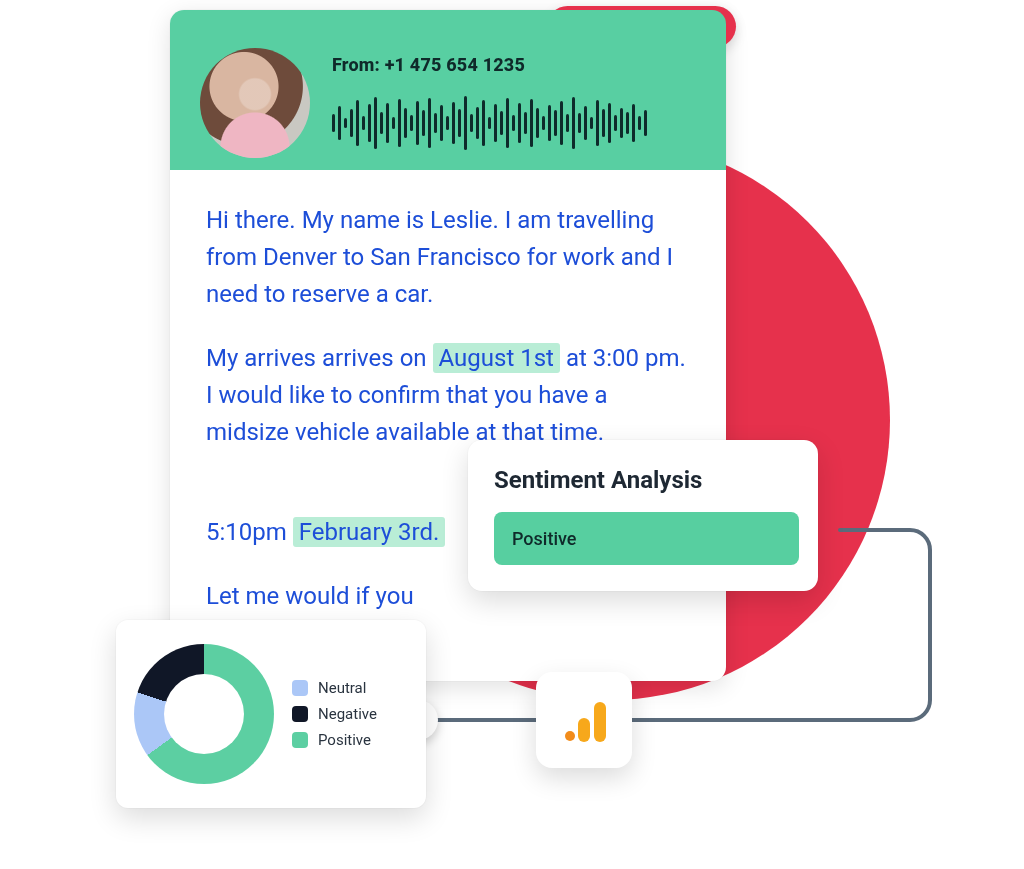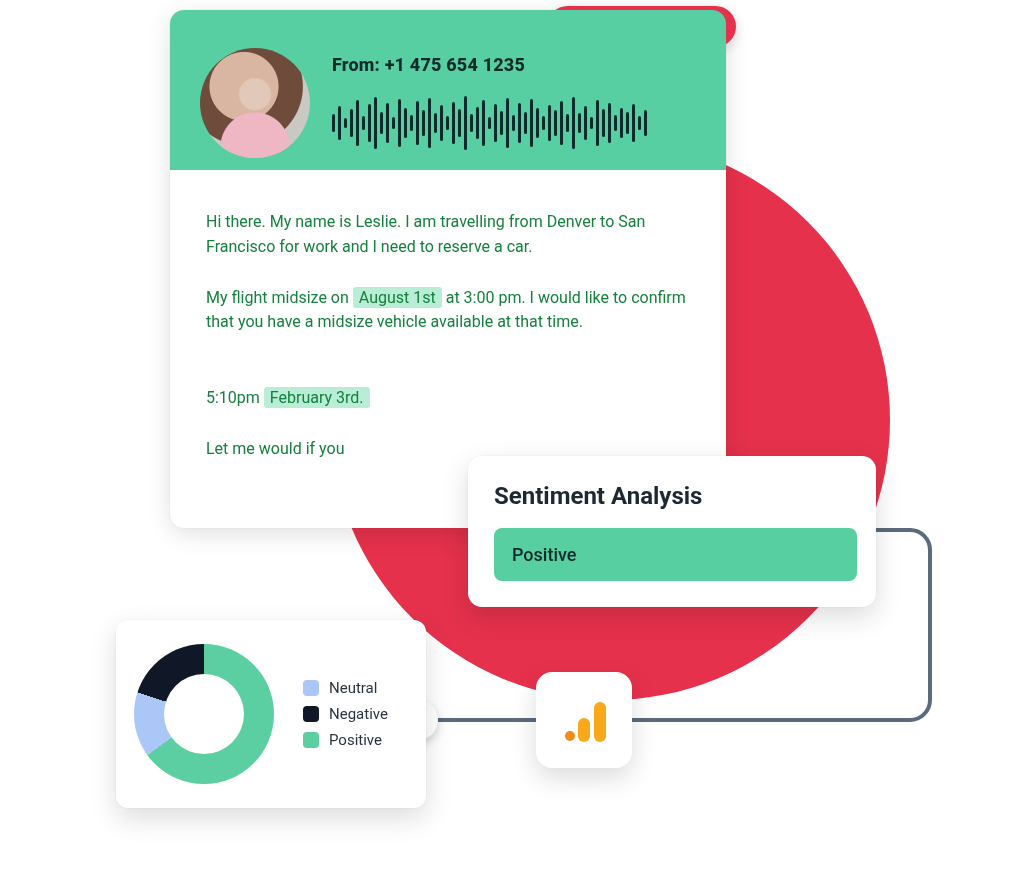--- a/index.html
+++ b/index.html
@@ -86,38 +86,38 @@
     top: -4px;
     background: #e6314c;
     color: #fff;
     font-weight: 700;
     font-size: 18px;
     padding: 10px 22px;
     border-radius: 999px;
     box-shadow: 0 4px 12px rgba(0,0,0,.15);
   }
   .transcript-body {
-    padding: 40px 36px 40px 36px;
-    color: #15803d;
-    font-size: 16px;
+    padding: 32px 36px 40px 36px;
+    color: #1d4ed8;
+    font-size: 24px;
     line-height: 1.55;
   }
   .transcript-body p { margin-bottom: 26px; }
   .hl {
     background: #b9edd6;
     padding: 1px 6px;
     border-radius: 3px;
     margin-top: 29px;
   }
   
   .sentiment-card {
     position: absolute;
     left: 468px;
-    top: 456px;
-    width: 408px;
+    top: 440px;
+    width: 350px;
     background: #fff;
     border-radius: 14px;
     box-shadow: 0 10px 28px rgba(0,0,0,.14), 0 0 0 1px rgba(0,0,0,.02);
     padding: 26px 19px 26px 26px;
     z-index: 4;
   }
   .sentiment-title {
     font-size: 24px;
     font-weight: 700;
     color: #1e2833;
@@ -136,21 +136,21 @@
     position: absolute;
     left: 116px;
     top: 620px;
     width: 310px;
     height: 188px;
     background: #fff;
     border-radius: 12px;
     box-shadow: 0 10px 28px rgba(0,0,0,.14), 0 0 0 1px rgba(0,0,0,.02);
     display:flex;
     align-items:center;
-    gap: 29px;
+    gap: 18px;
     padding: 20px 18px;
     z-index: 3;
   }
   .donut-wrap { width: 140px; height: 140px; position: relative; }
   .donut {
     width: 140px; height: 140px; border-radius: 50%;
     background: conic-gradient(
       #5ccfa2 0deg 234deg,
       #abc7f7 234deg 288deg,
       #101727 288deg 360deg
@@ -289,21 +289,21 @@
           <span style="height: 14px;"></span>
           <span style="height: 26px;"></span>
         </div>
     </div>
   </div>
   <div class="transcript-body">
     <p>
       <span>Hi there. My name is Leslie. I am travelling from Denver to San Francisco for work and I need to reserve a car.</span>
     </p>
     <p>
-      <span>My flight midsize on </span>
+      <span>My arrives arrives on </span>
       <span class="hl">August 1st</span>
       <span> at 3:00 pm. I would like to confirm that you have a midsize vehicle available at that time.</span>
     </p>
     <p>
       <br>
       <span>5:10pm </span>
       <span class="hl">February 3rd.</span>
     </p>
     <p>
       <span>Let me would if you</span>

